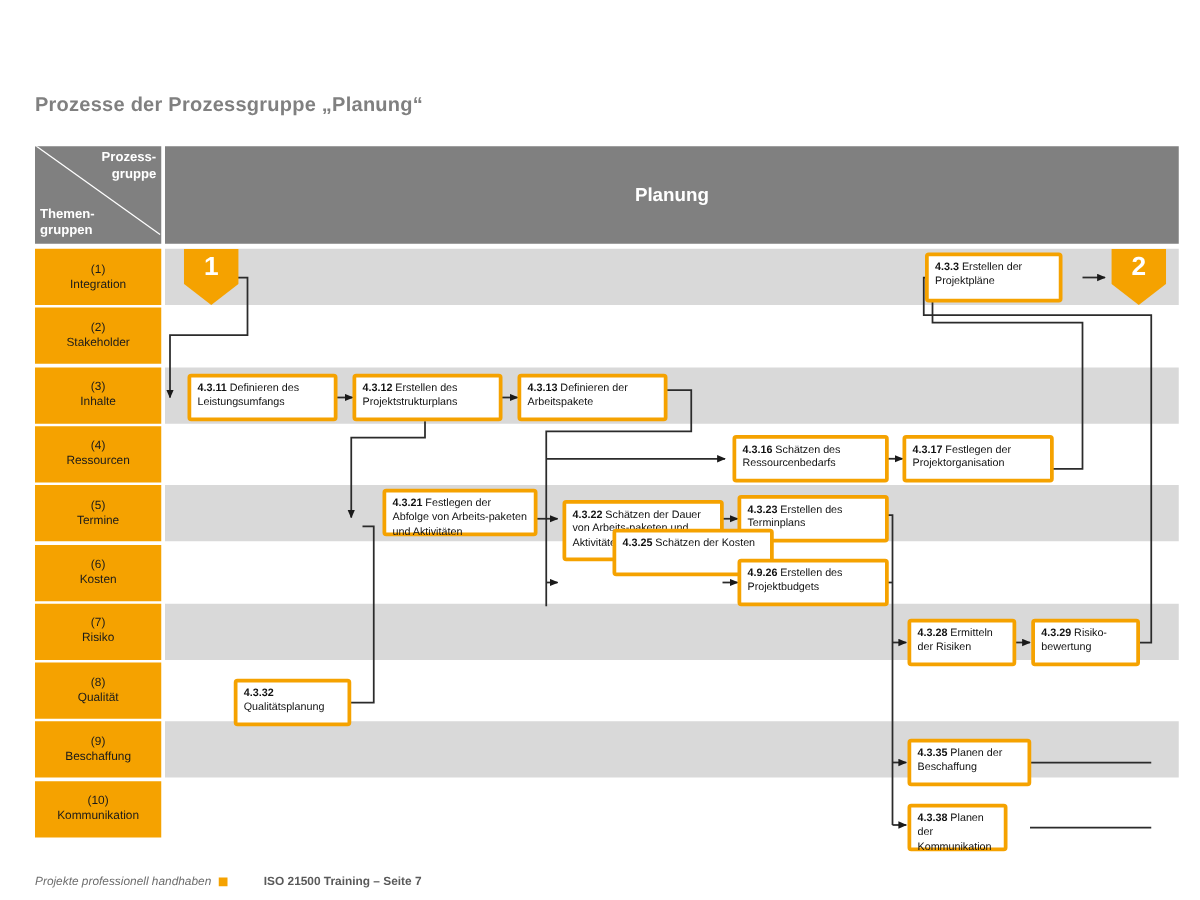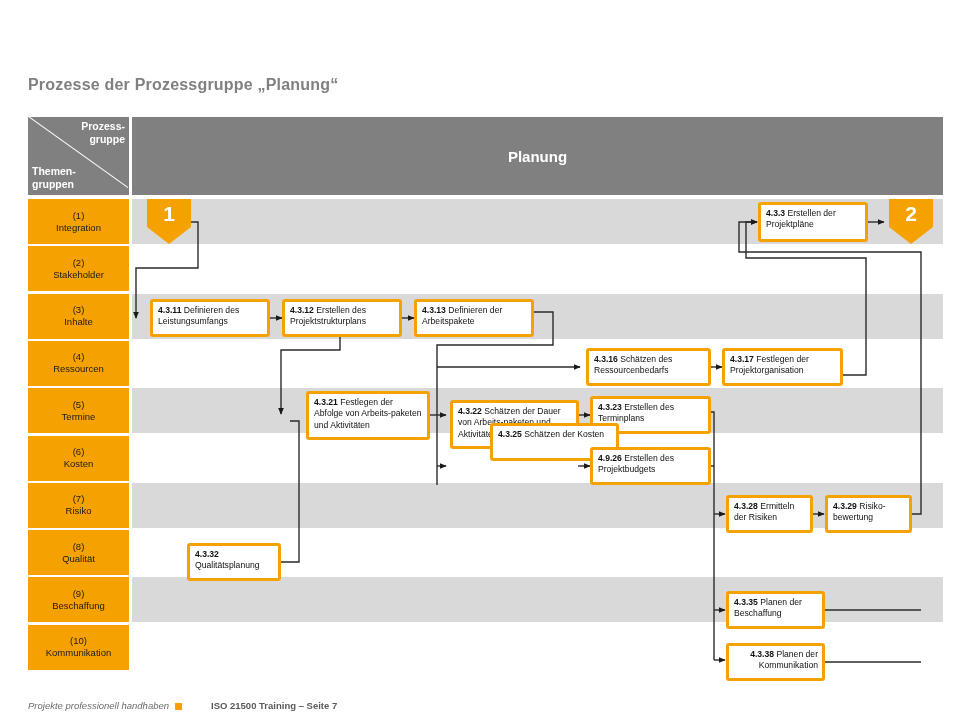--- a/index.html
+++ b/index.html
@@ -220,35 +220,35 @@
       <path d="M280,562 L299,562 L299,421 L290,421"></path>
 
       <path d="M866,222 L884,222" marker-end="url(#ah)"></path>
     </g>
   </svg>
 
   <div class="pent" style="left:147px;top:199px;">1</div>
   <div class="pent" style="left:889px;top:199px;">2</div>
 
   <div id="boxes-host">
-      <div class="pbox" style="left: 758px; top: 202px; width: 110px; height: 40px;"><b>4.3.3</b> <span>Erstellen der Projektpläne</span></div>
+      <div class="pbox" style="left: 740px; top: 202px; width: 110px; height: 40px;"><b>4.3.3</b> <span>Erstellen der Projektpläne</span></div>
       <div class="pbox" style="left: 150px; top: 299px; width: 120px; height: 38px;"><b>4.3.11</b> <span>Definieren des Leistungsumfangs</span></div>
       <div class="pbox" style="left: 282px; top: 299px; width: 120px; height: 38px;"><b>4.3.12</b> <span>Erstellen des Projektstrukturplans</span></div>
       <div class="pbox" style="left: 414px; top: 299px; width: 120px; height: 38px;"><b>4.3.13</b> <span>Definieren der Arbeitspakete</span></div>
       <div class="pbox" style="left: 586px; top: 348px; width: 125px; height: 38px;"><b>4.3.16</b> <span>Schätzen des Ressourcenbedarfs</span></div>
       <div class="pbox" style="left: 722px; top: 348px; width: 121px; height: 38px;"><b>4.3.17</b> <span>Festlegen der Projektorganisation</span></div>
-      <div class="pbox" style="left: 306px; top: 391px; width: 124px; height: 49px;"><b>4.3.21</b> <span>Festlegen der Abfolge von Arbeits-paketen und Aktivitäten</span></div>
+      <div class="pbox" style="left: 306px; top: 391px; width: 124px; height: 38px;"><b>4.3.21</b> <span>Festlegen der Abfolge von Arbeits-paketen und Aktivitäten</span></div>
       <div class="pbox" style="left: 450px; top: 400px; width: 129px; height: 49px;"><b>4.3.22</b> <span>Schätzen der Dauer von Arbeits-paketen und Aktivitäten</span></div>
       <div class="pbox" style="left: 590px; top: 396px; width: 121px; height: 38px;"><b>4.3.23</b> <span>Erstellen des Terminplans</span></div>
       <div class="pbox" style="left: 450px; top: 423px; width: 129px; height: 38px; margin-left: 40px;"><b>4.3.25</b> <span>Schätzen der Kosten</span></div>
       <div class="pbox" style="left: 590px; top: 447px; width: 121px; height: 38px;"><b>4.9.26</b> <span>Erstellen des Projektbudgets</span></div>
       <div class="pbox" style="left: 726px; top: 495px; width: 87px; height: 38px;"><b>4.3.28</b> <span>Ermitteln der Risiken</span></div>
       <div class="pbox" style="left: 825px; top: 495px; width: 87px; height: 38px;"><b>4.3.29</b> <span>Risiko-bewertung</span></div>
       <div class="pbox" style="left: 187px; top: 543px; width: 94px; height: 38px;"><b>4.3.32</b> <span>Qualitätsplanung</span></div>
       <div class="pbox" style="left: 726px; top: 591px; width: 99px; height: 38px;"><b>4.3.35</b> <span>Planen der Beschaffung</span></div>
-      <div class="pbox" style="left: 726px; top: 643px; width: 99px; height: 38px; text-align: right;"><b>4.3.38</b> <span>Planen der Kommunikation</span></div>
+      <div class="pbox" style="left: 726px; top: 643px; width: 80px; height: 38px;"><b>4.3.38</b> <span>Planen der Kommunikation</span></div>
     </div>
 
   <div class="footer">
     <span class="it">Projekte professionell handhaben</span><span class="sq"></span><span class="bd">ISO 21500 Training – Seite 7</span>
   </div>
 
 </div>
 
 </body></html>

